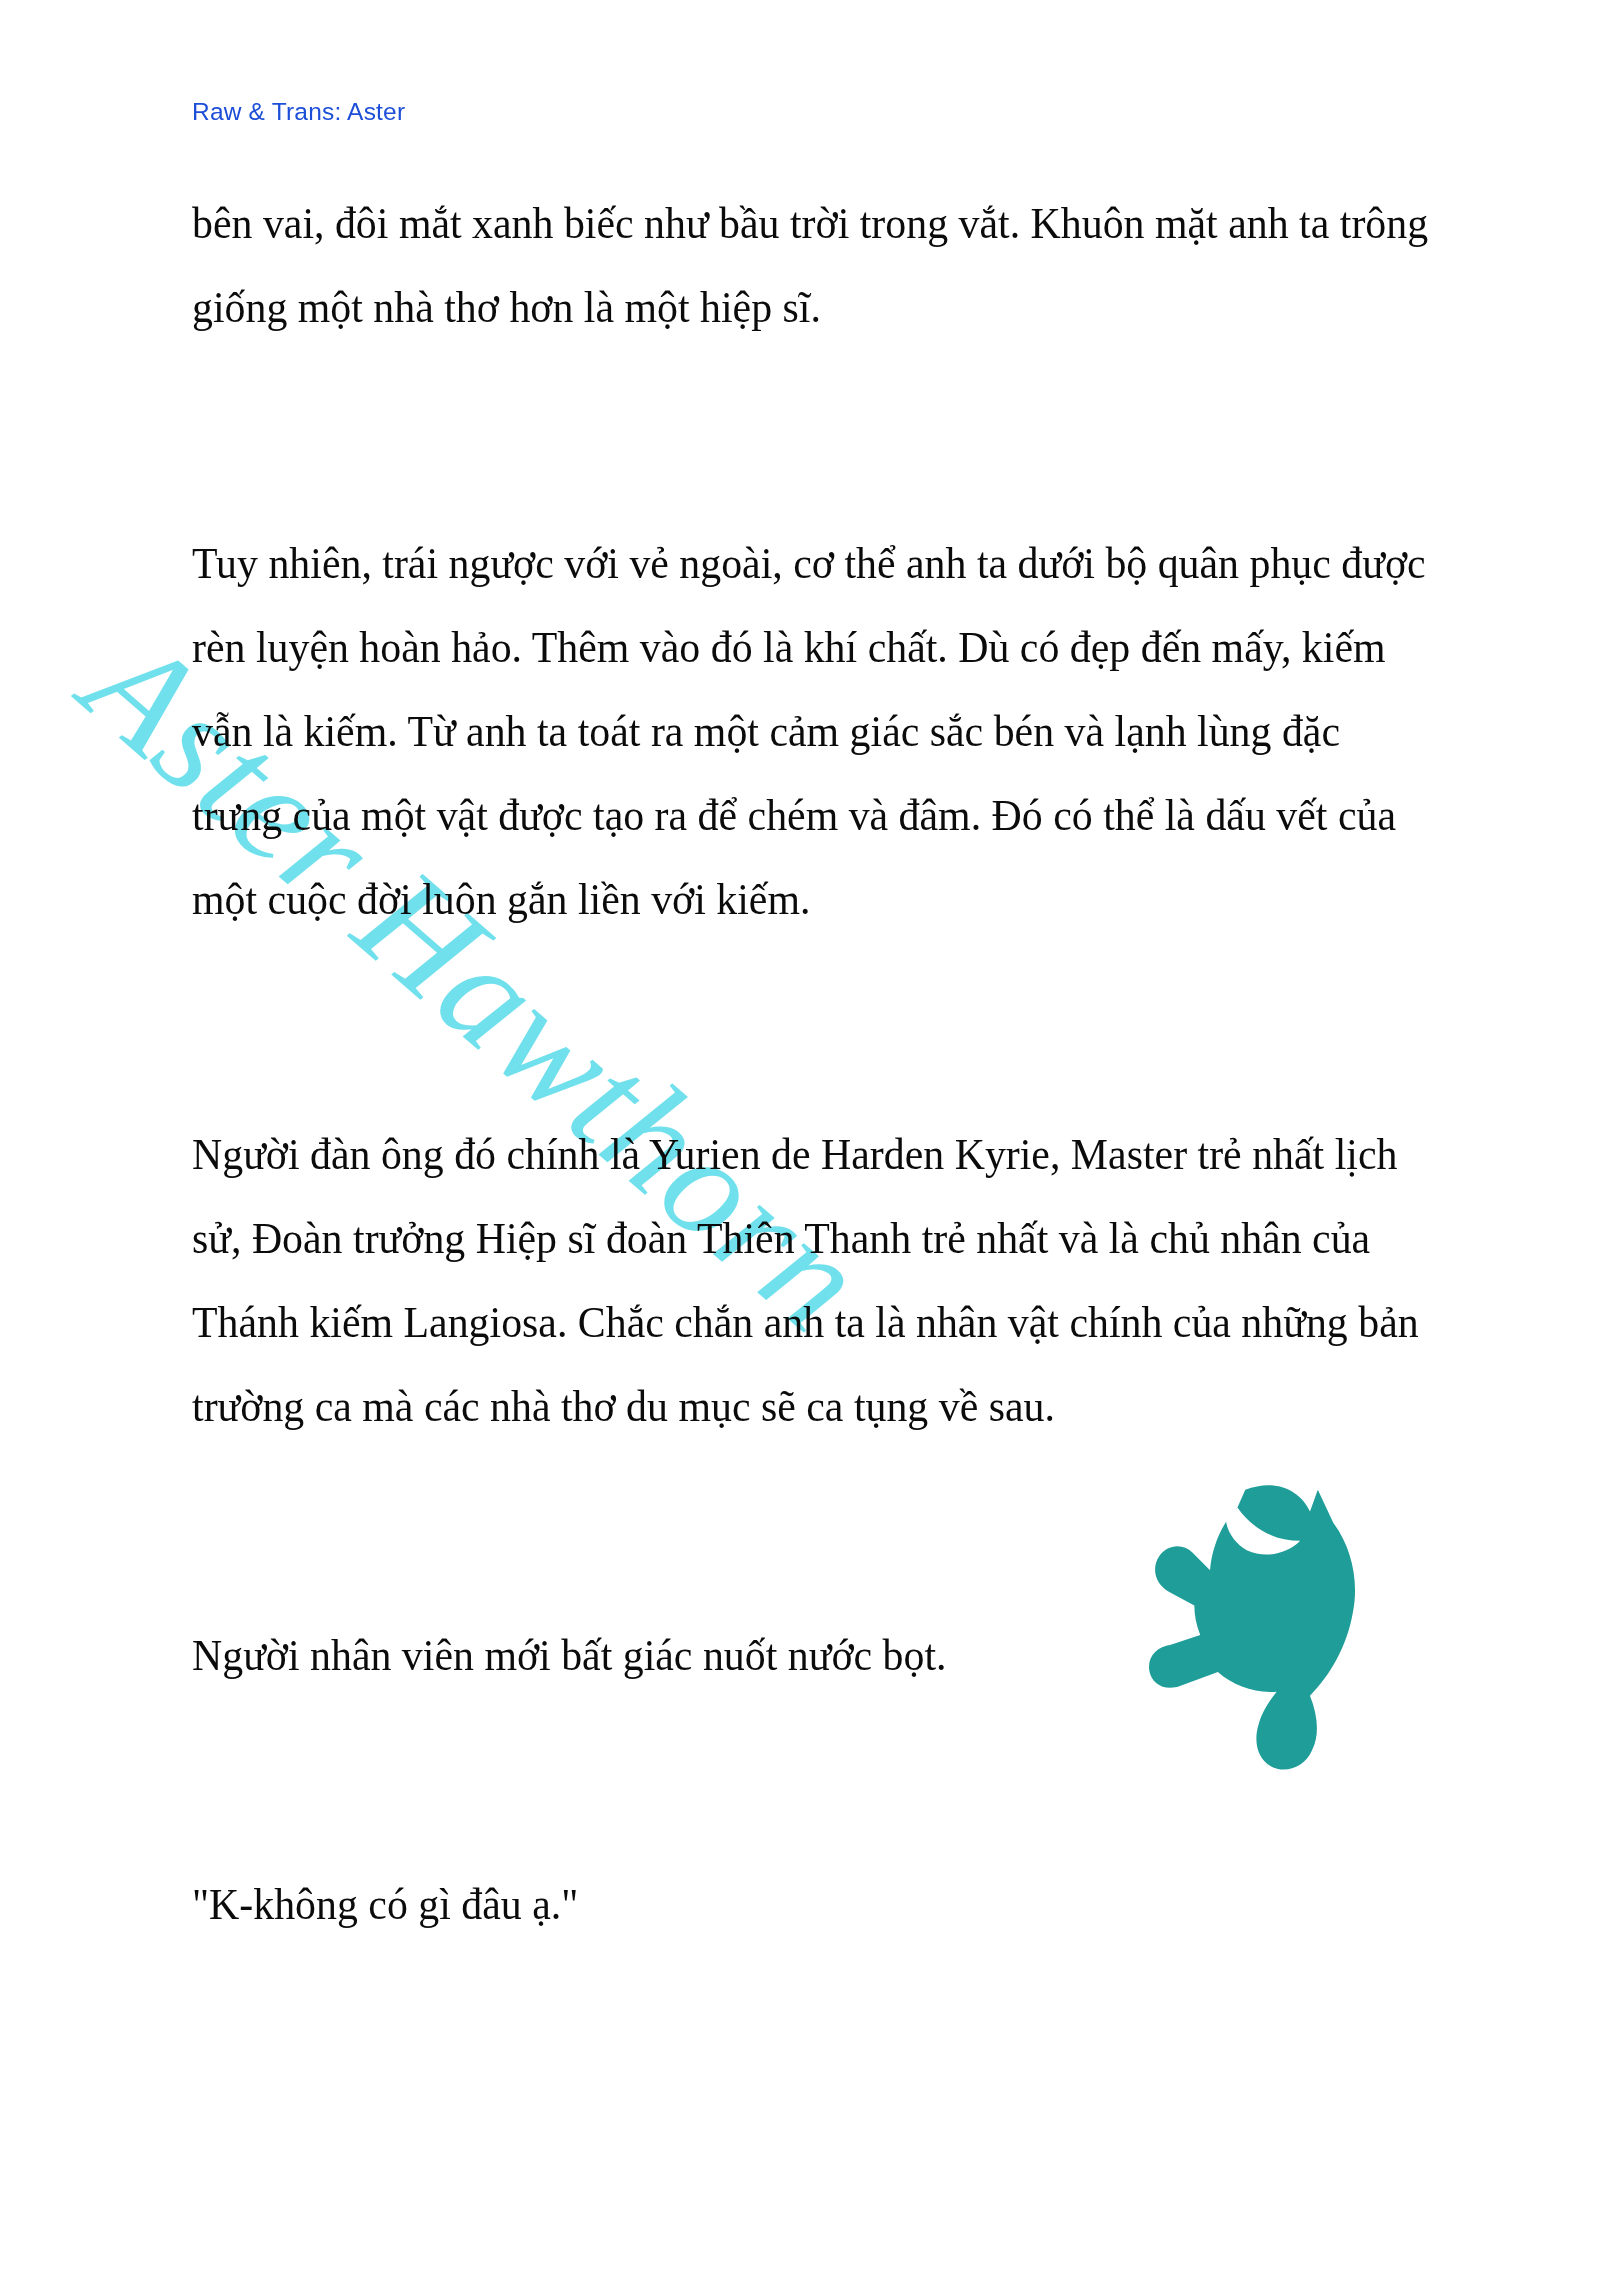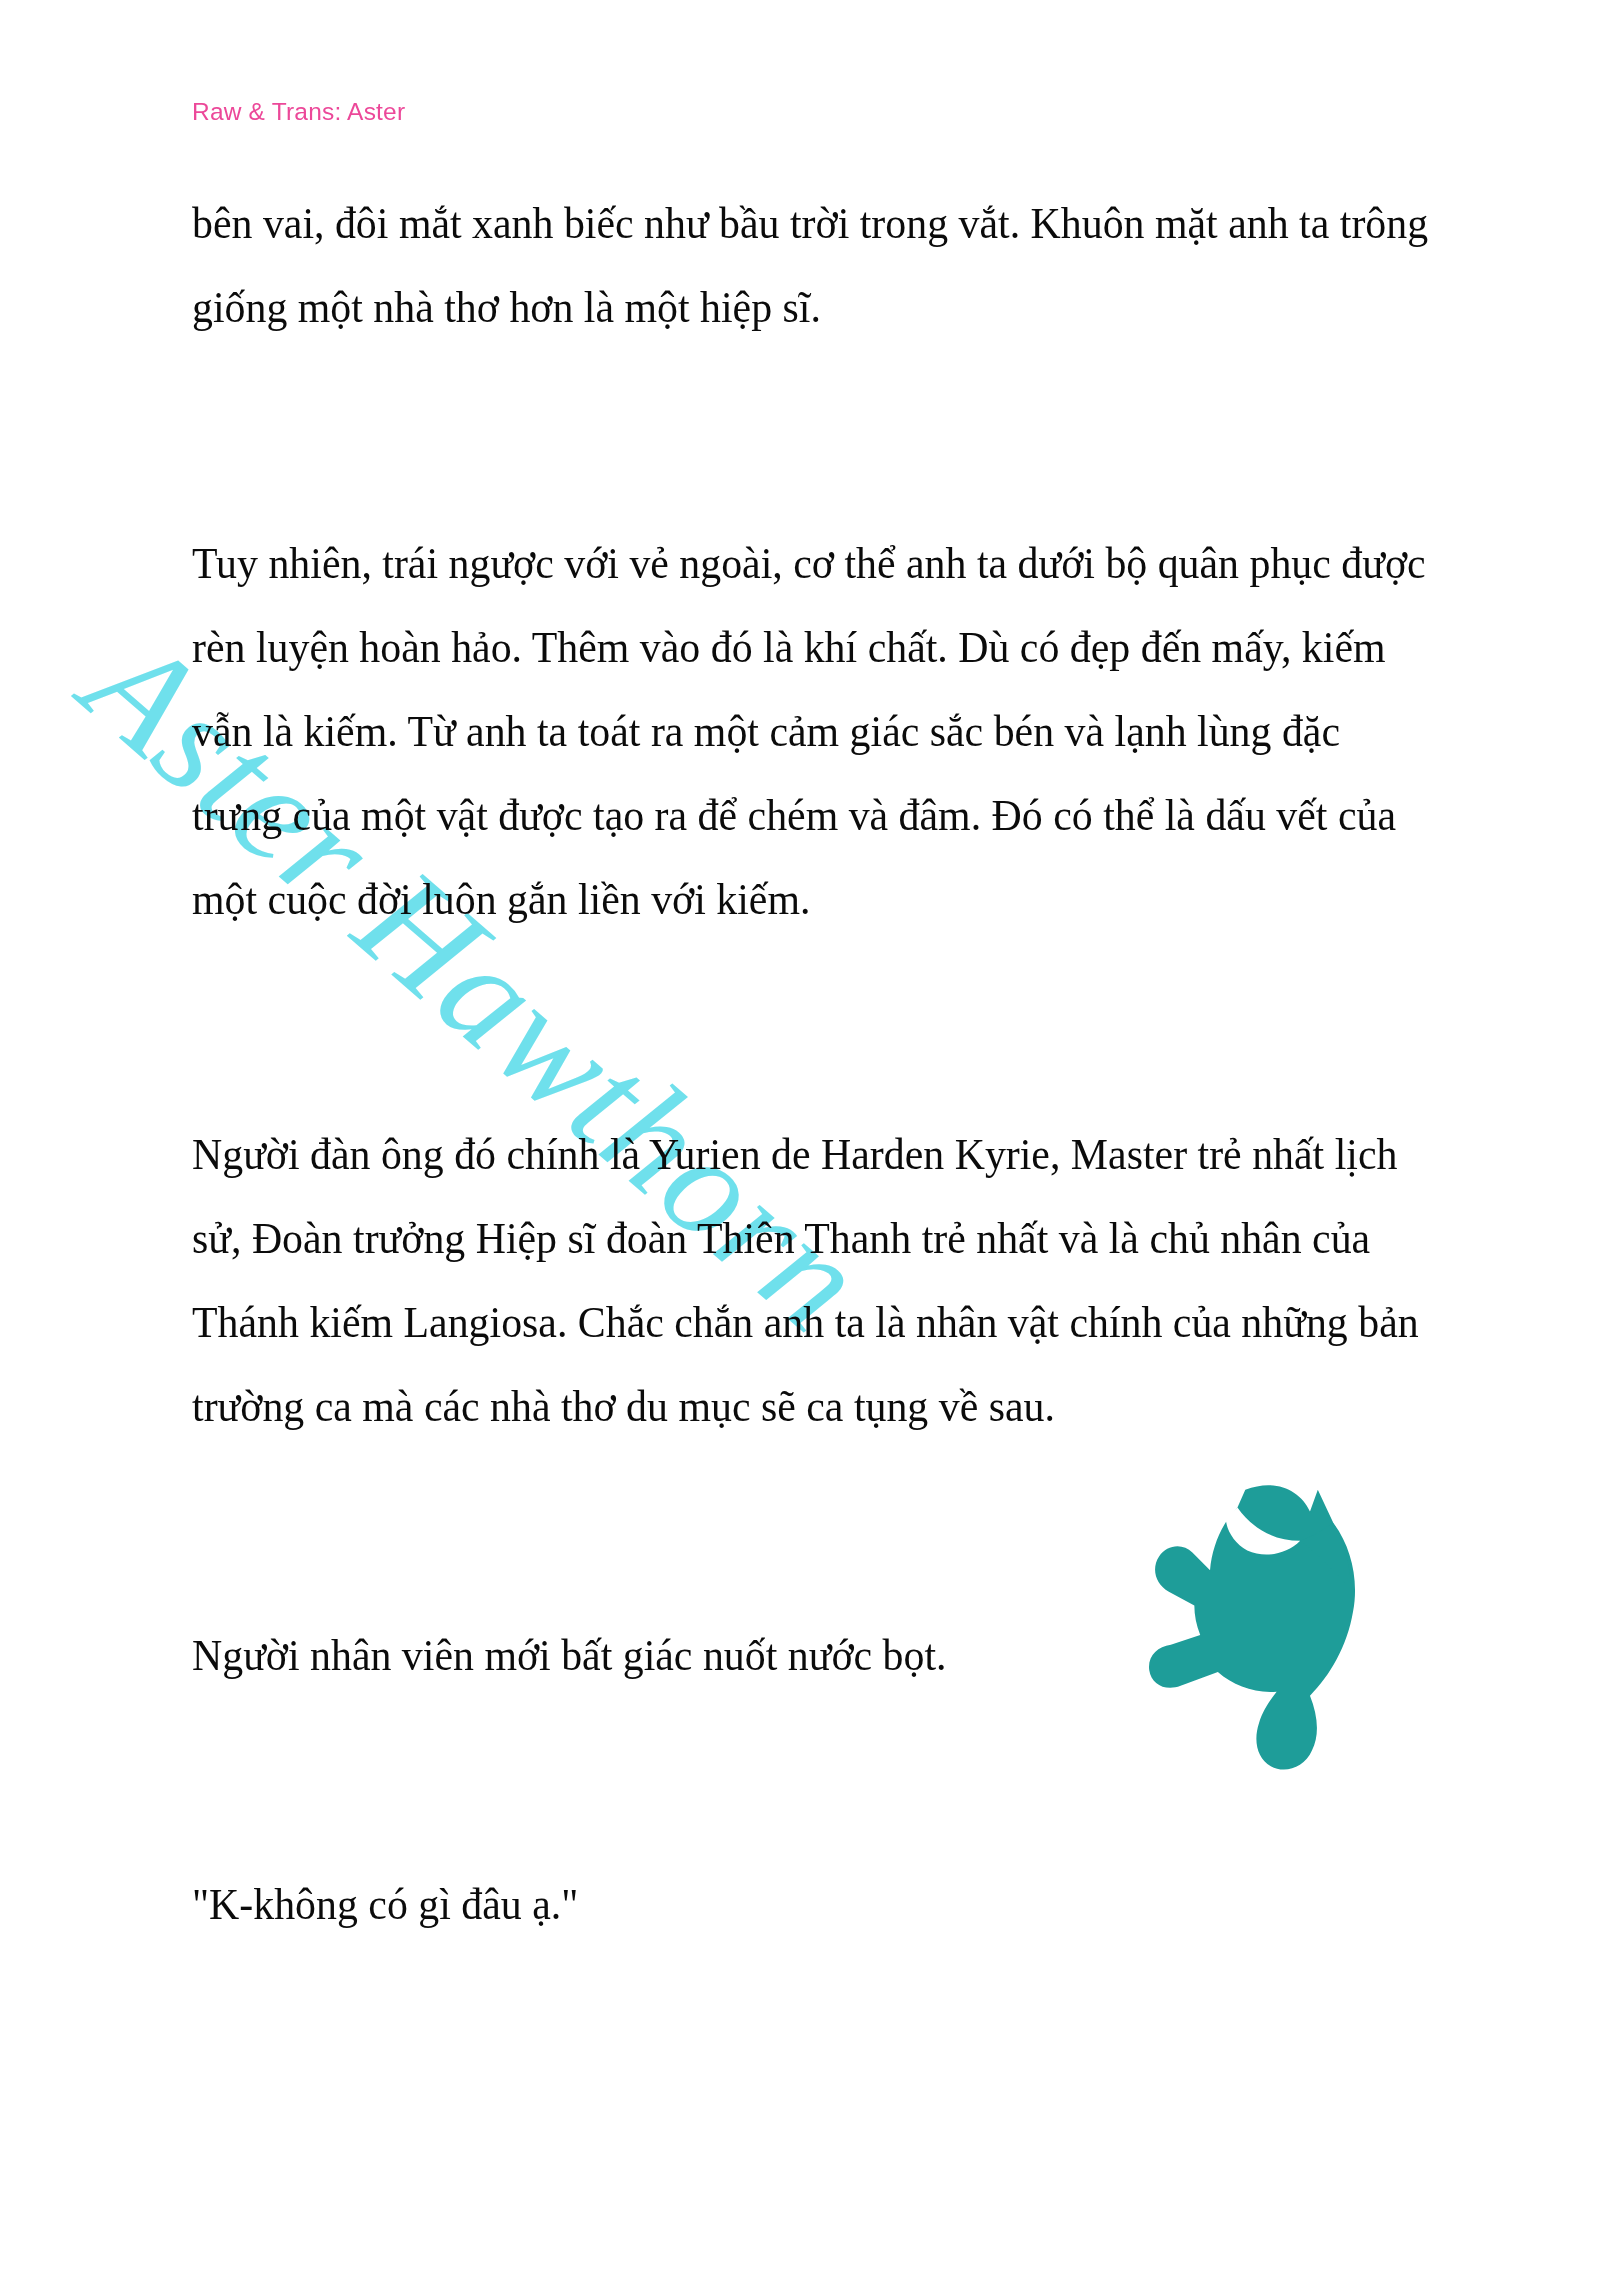--- a/index.html
+++ b/index.html
@@ -16,21 +16,21 @@
     height: 2293px;
     background: #ffffff;
     overflow: hidden;
   }
   .header {
     position: absolute;
     left: 192px;
     top: 98px;
     font-family: "Liberation Sans", "DejaVu Sans", sans-serif;
     font-size: 24.5px;
-    color: #ec4899;
+    color: #1d4ed8;
     letter-spacing: 0.2px;
     white-space: nowrap;
   }
   .content {
     position: absolute;
     left: 192px;
     top: 181px;
     width: 1243px;
     font-family: Liberation Serif, serif;
   }

